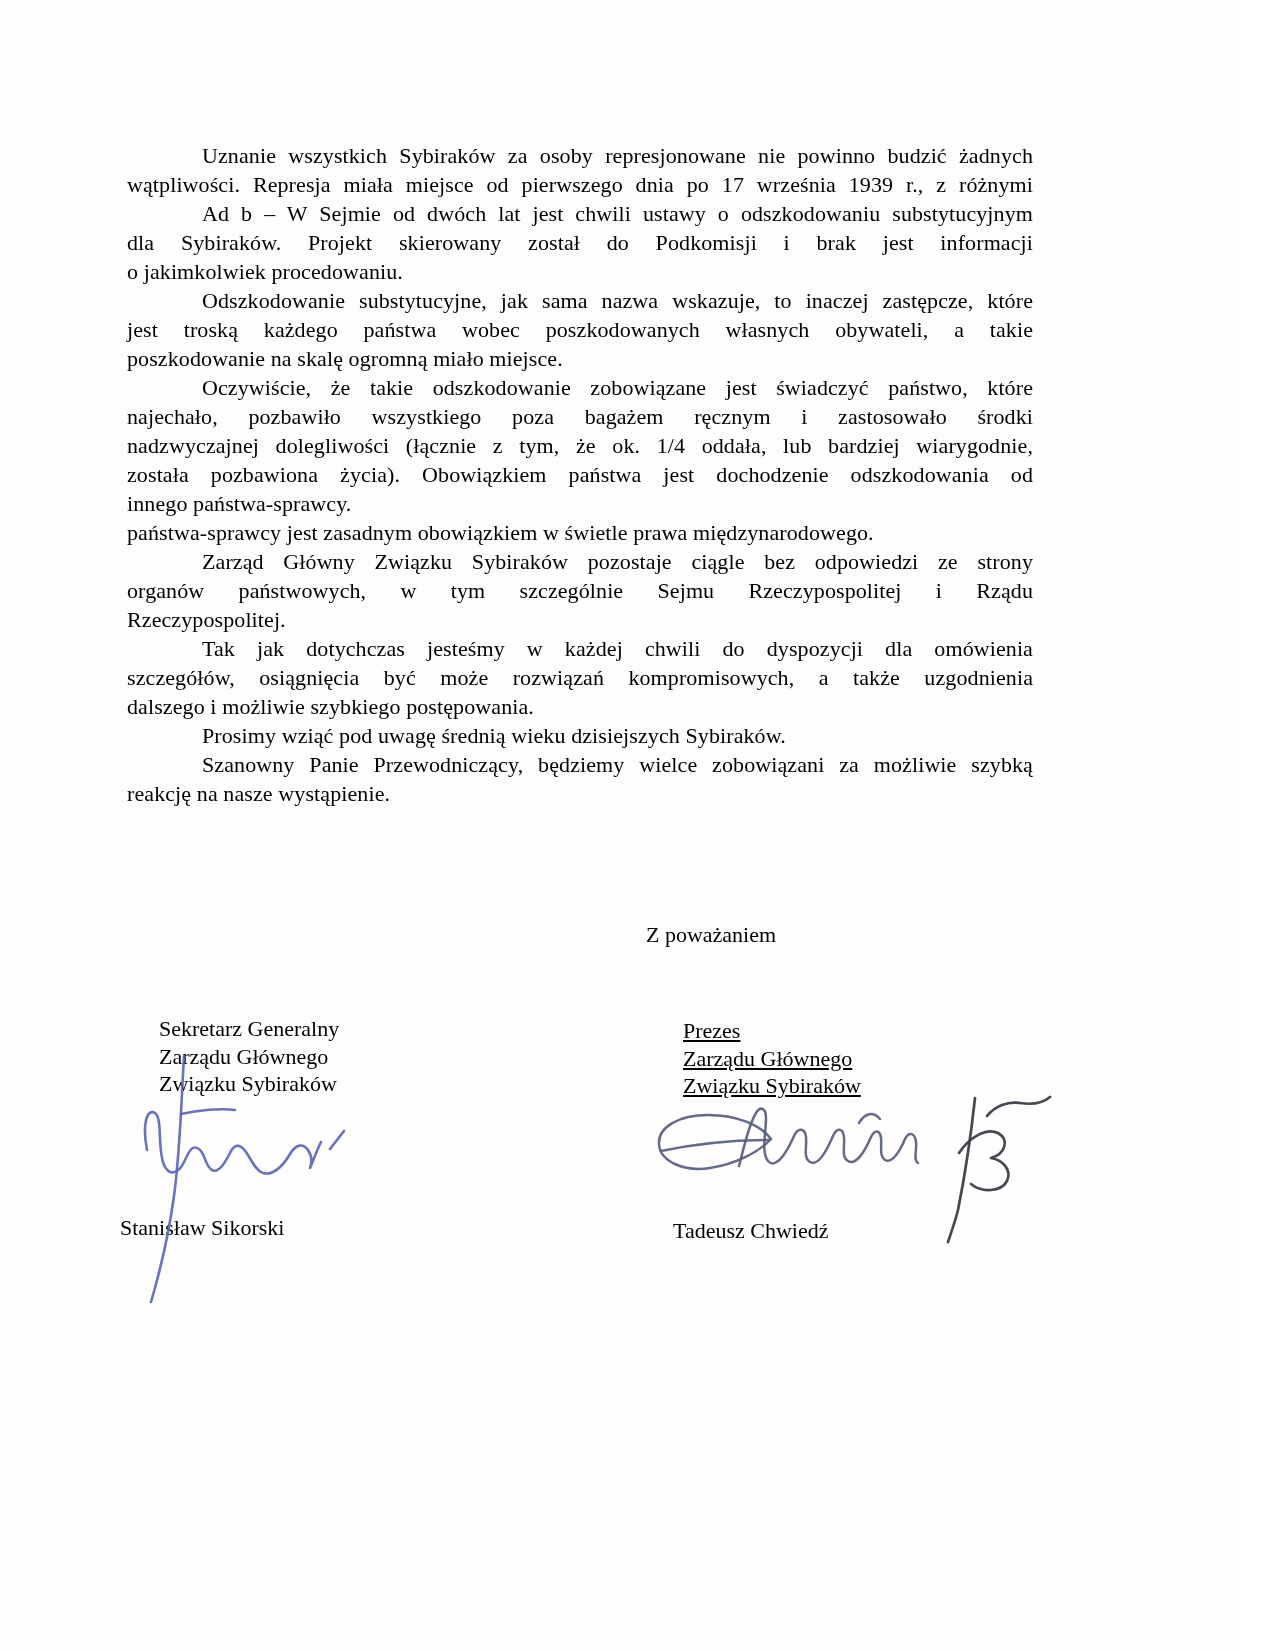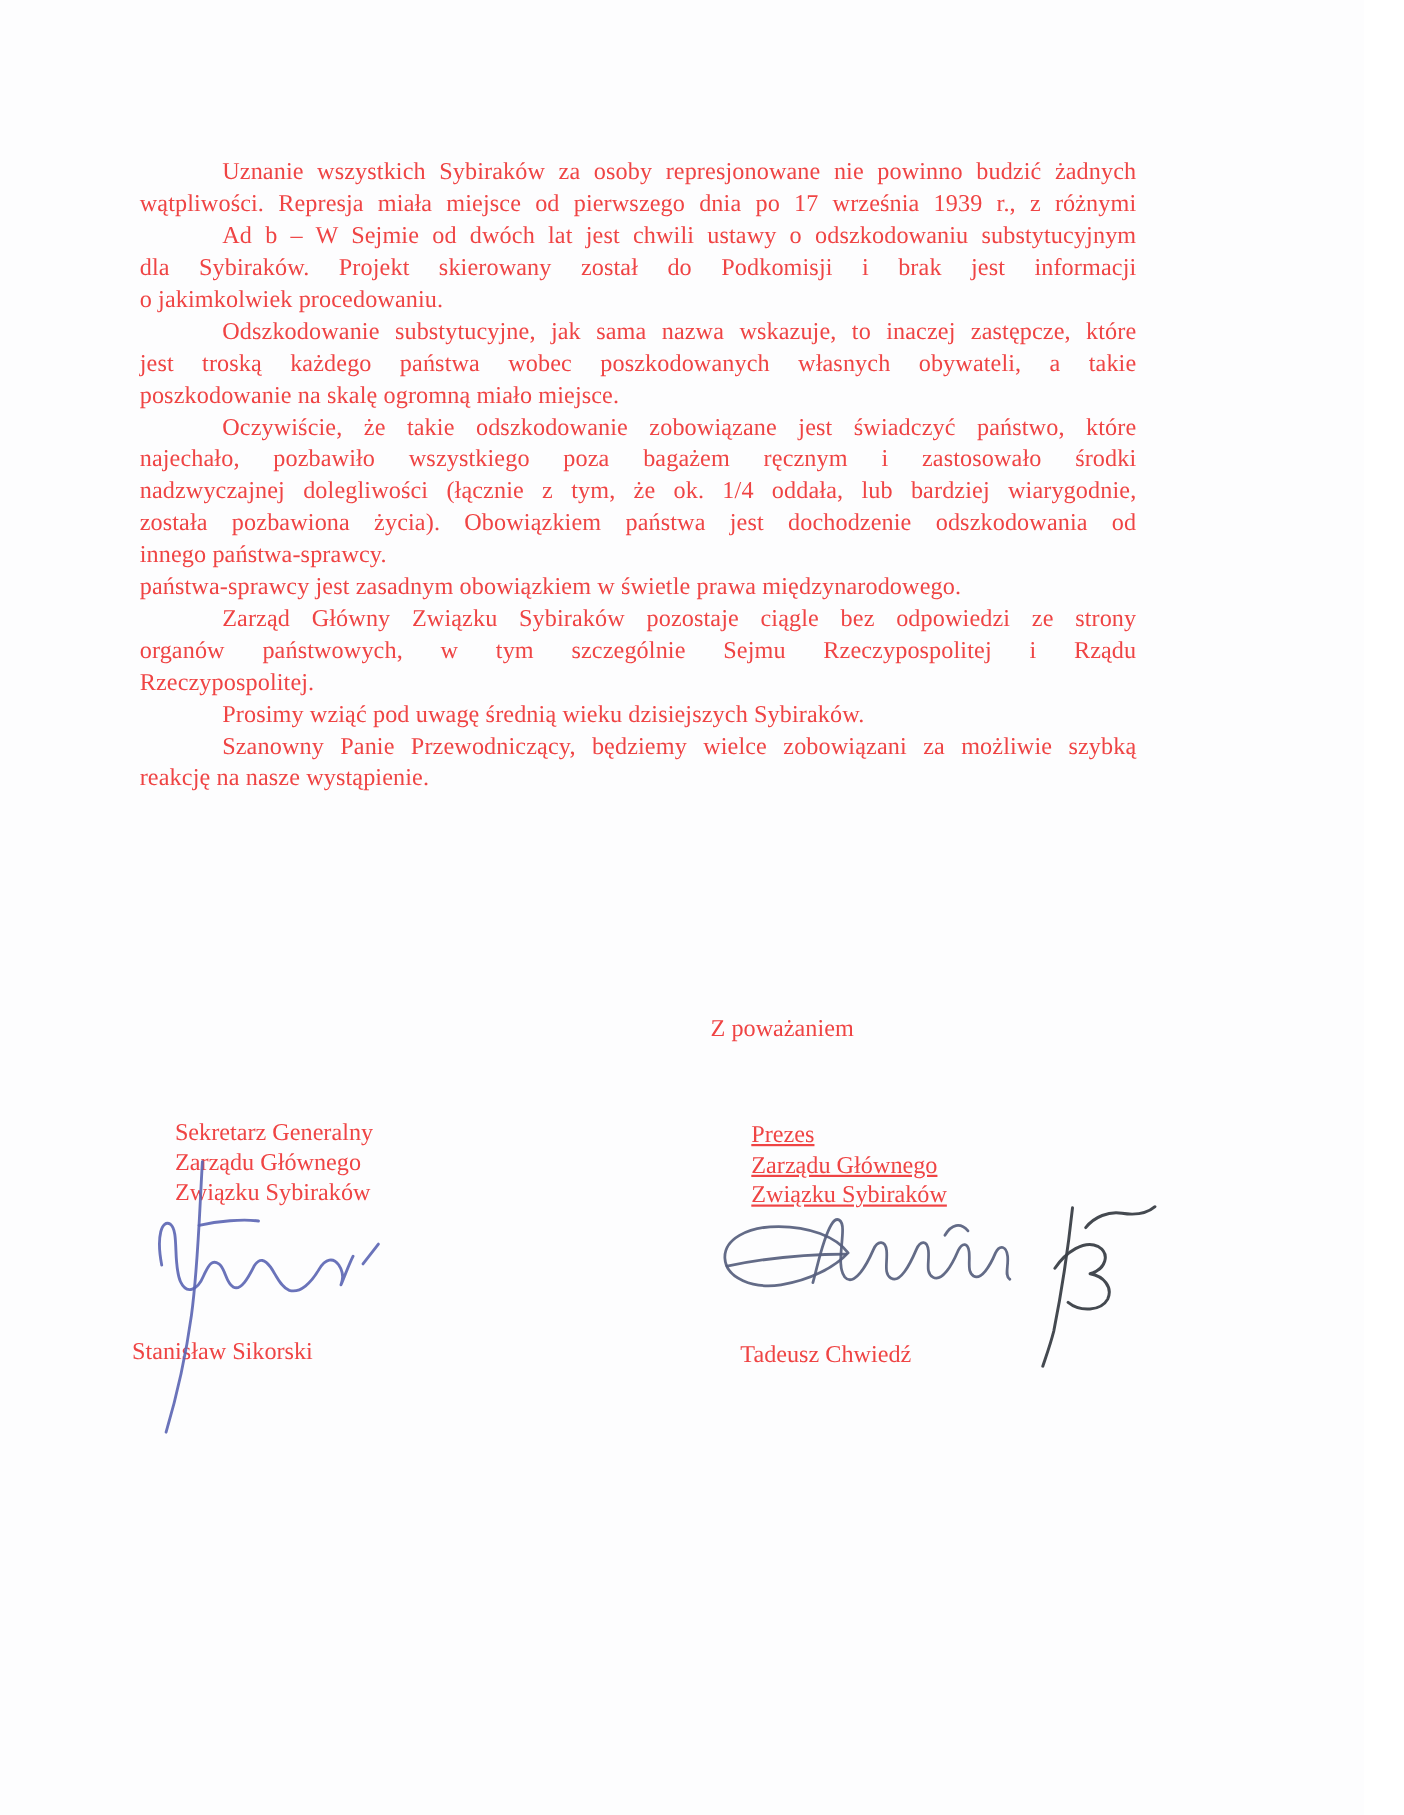--- a/index.html
+++ b/index.html
@@ -2,21 +2,21 @@
 <html lang="pl"><head>
 <meta charset="utf-8">
 <style>
   html, body { margin: 0; padding: 0; background: #ffffff; }
   .page {
     position: relative;
     width: 1240px;
     height: 1650px;
     overflow: hidden;
     font-family: "Liberation Serif", "DejaVu Serif", serif;
-    color: #ef4444;
+    color: #000000;
     background: #fdfdfe;
   }
   .body-text {
     position: absolute;
     left: 127px;
     top: 141px;
     width: 906px;
     font-size: 22px;
     line-height: 29px;
     letter-spacing: 0.1px;
@@ -88,20 +88,25 @@
       </div>
       <div class="para">
         <div class="line last">państwa-sprawcy jest zasadnym obowiązkiem w świetle prawa międzynarodowego.</div>
       </div>
       <div class="para">
         <div class="line first">Zarząd Główny Związku Sybiraków pozostaje ciągle bez odpowiedzi ze strony</div>
         <div class="line">organów państwowych, w tym szczególnie Sejmu Rzeczypospolitej i Rządu</div>
         <div class="line last">Rzeczypospolitej.</div>
       </div>
       <div class="para">
+        <div class="line first">Tak jak dotychczas jesteśmy w każdej chwili do dyspozycji dla omówienia</div>
+        <div class="line">szczegółów, osiągnięcia być może rozwiązań kompromisowych, a także uzgodnienia</div>
+        <div class="line last">dalszego i możliwie szybkiego postępowania.</div>
+      </div>
+      <div class="para">
         <div class="line first last">Prosimy wziąć pod uwagę średnią wieku dzisiejszych Sybiraków.</div>
       </div>
       <div class="para">
         <div class="line first">Szanowny Panie Przewodniczący, będziemy wielce zobowiązani za możliwie szybką</div>
         <div class="line last">reakcję na nasze wystąpienie.</div>
       </div>
     </div>
 
   <div class="closing">Z poważaniem</div>
 

